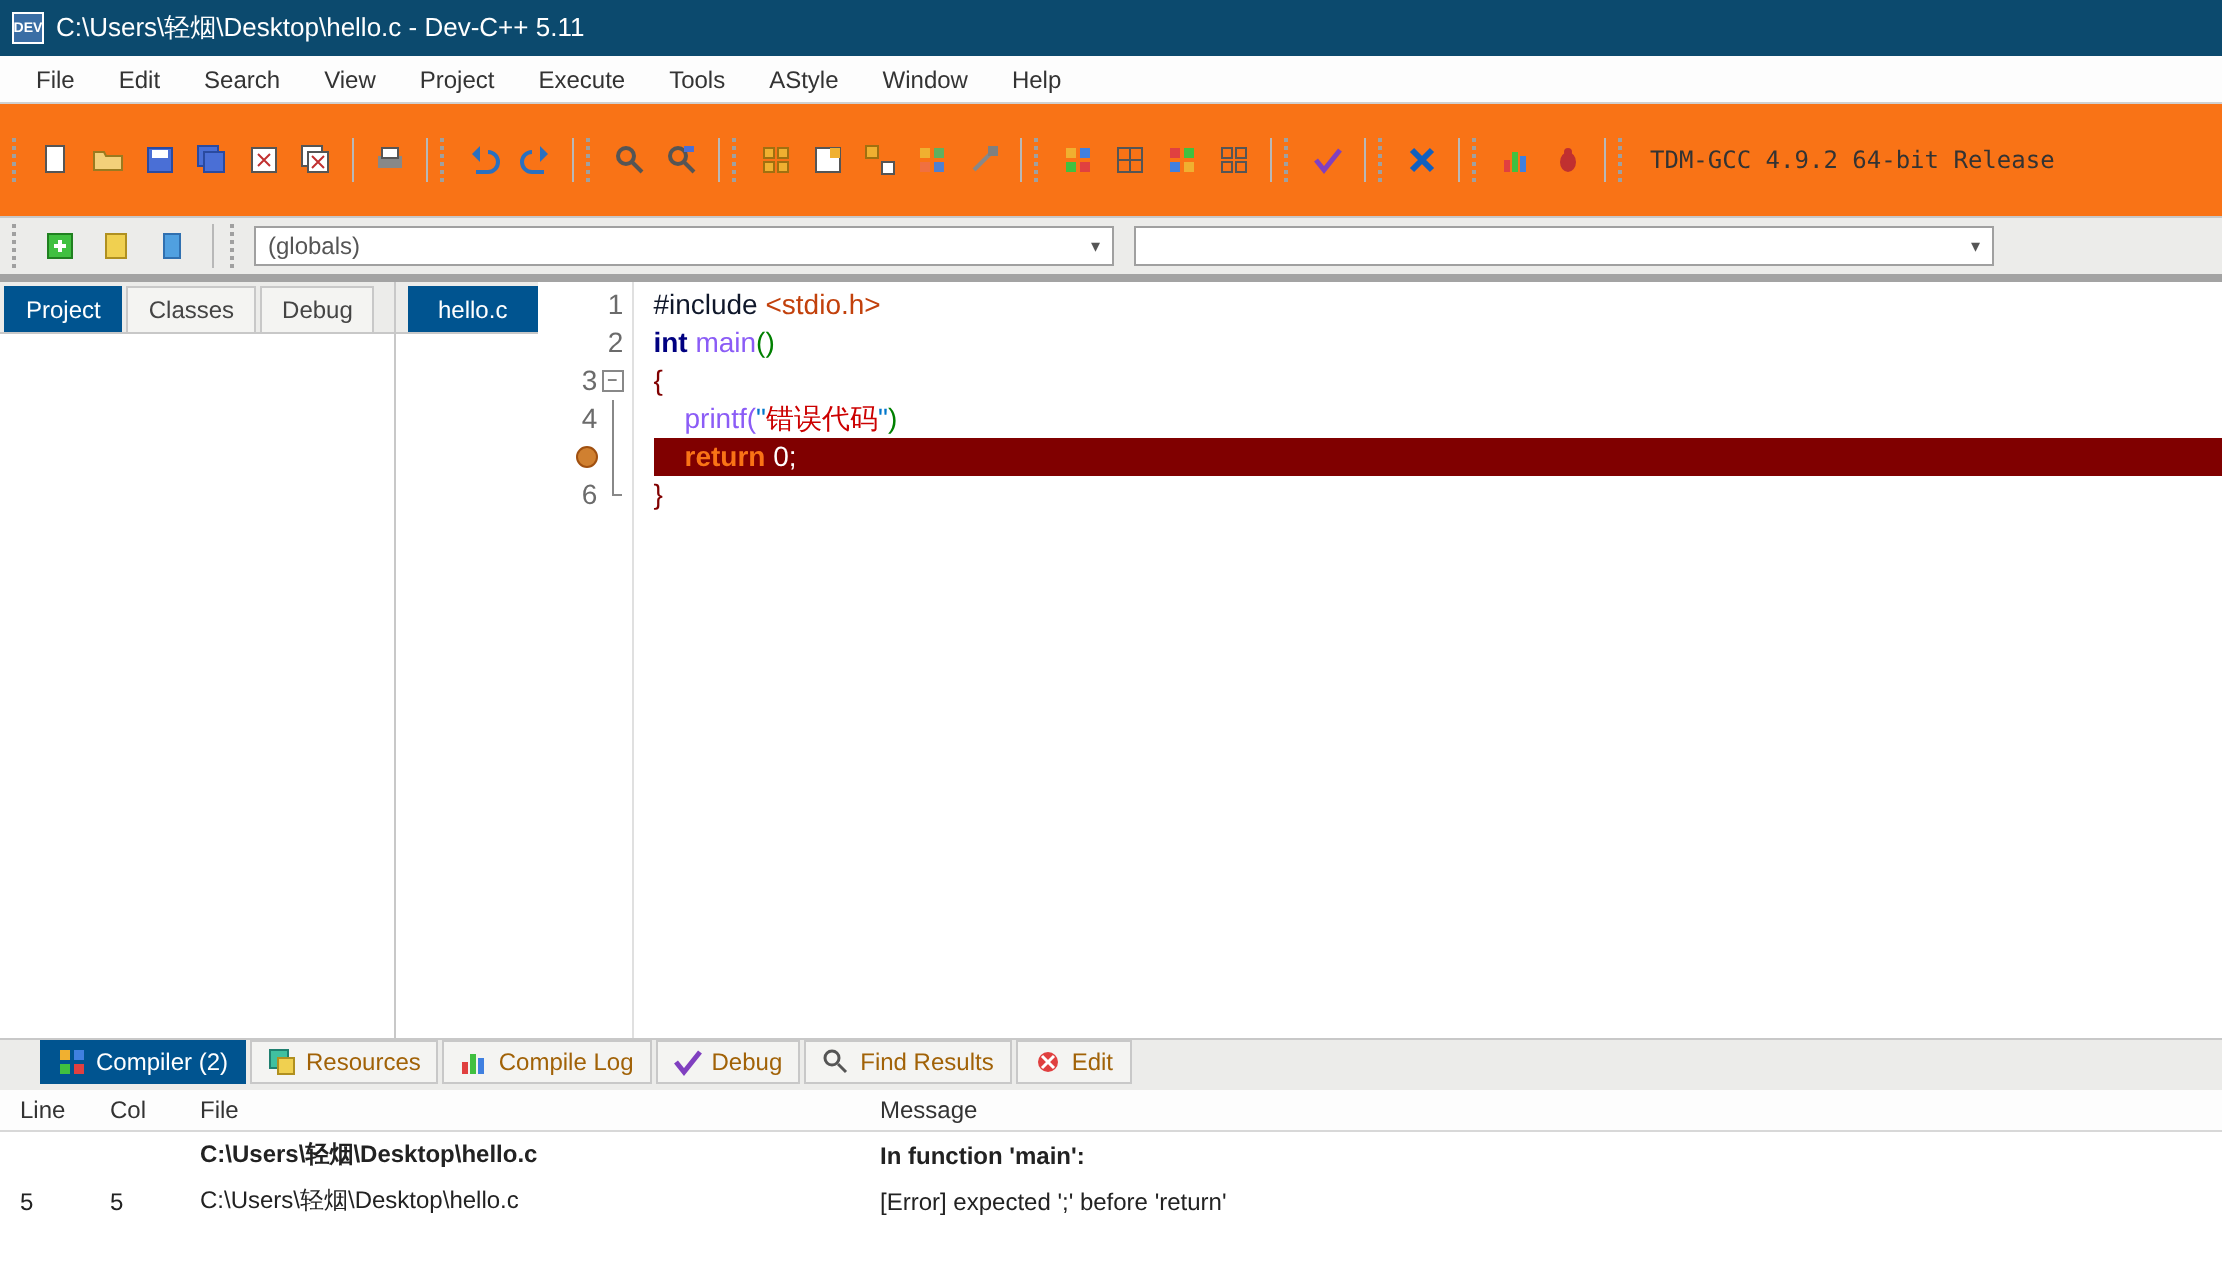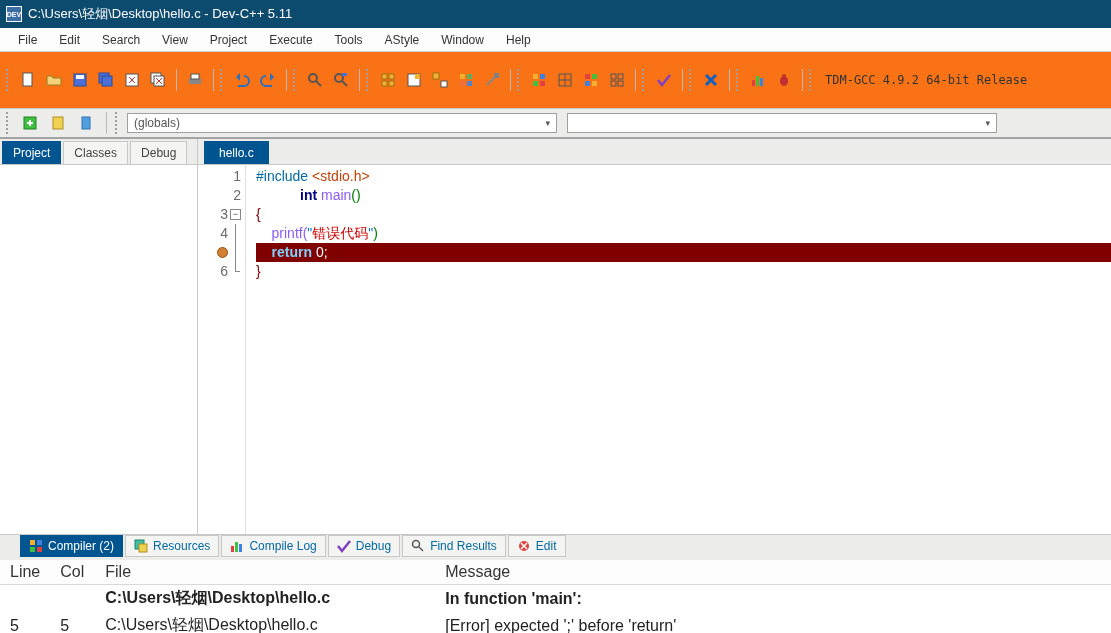--- a/index.html
+++ b/index.html
@@ -13,66 +13,66 @@
 .menubar { height:24px; background:#fdfdfd; border-bottom:1px solid #d0d0d0; display:flex; align-items:center; padding:0 8px; gap:2px; color:#333; }
 .menubar .mitem { padding:3px 10px; cursor:default; }
 
 
 .toolbar { background:#f97316; border-bottom:1px solid #c8c8c8; display:flex; align-items:center; padding:16px 6px; gap:2px; }
 .tbtn { width:24px; height:24px; border:1px solid transparent; display:flex; align-items:center; justify-content:center; background:transparent; cursor:default; }
 .tsep { width:1px; height:22px; background:#b8b8b8; margin:0 4px; }
 .tgrip { width:4px; height:22px; border-left:2px dotted #a0a0a0; margin-right:4px; }
 .tb-label { font-family:Consolas,monospace; font-size:12px; color:#333; padding:0 6px; }
 
-.scope-row { background:#ececea; border-bottom:2px solid #a3a3a3; display:flex; align-items:center; padding:2px 6px; gap:4px; }
+.scope-row { background:#ececea; border-bottom:4px solid #a3a3a3; display:flex; align-items:center; padding:2px 6px; gap:4px; }
 .scope-dd { flex:0 0 430px; height:20px; border:1px solid #a0a0a0; background:#fff; display:flex; align-items:center; padding:0 6px; font-family:Consolas,monospace; font-size:12px; color:#555; justify-content:space-between; margin-right:6px;}
 .scope-dd2 { flex:0 0 430px; height:20px; border:1px solid #a0a0a0; background:#fff; display:flex; align-items:center; justify-content:flex-end; padding:0 6px; }
 .dd-arrow { font-size:9px; color:#555; }
 
 
 .main { flex:1 1 auto; display:flex; min-height:0; }
 .sidepanel { width:198px; border-right:1px solid #c8c8c8; display:flex; flex-direction:column; background:#fff; }
 .sidetabs { height:26px; background:#ececea; border-bottom:1px solid #c8c8c8; display:flex; align-items:flex-end; }
 .sidetab { padding:4px 10px; border:1px solid #c8c8c8; border-bottom:none; margin-left:2px; background:#f4f4f2; font-size:12px; color:#444; }
 .sidetab.active { background:#005490; color:#fff; border-color:#005490; }
 .sidecontent { flex:1; background:#fff; }
 
-.editor { flex:1; display:flex; flex-direction:column;justify-content:center; }
+.editor { flex:1; display:flex; flex-direction:row;justify-content:center; }
 .edtabs { height:26px; background:#ececea; border-bottom:1px solid #c8c8c8; display:flex; align-items:flex-end; padding-left:6px; }
 .edtab { padding:4px 14px; background:#005490; color:#fff; border:1px solid #005490; border-bottom:none; font-size:12px; }
 .codearea { flex:1; display:flex; font-family:Consolas,"Courier New",monospace; font-size:14px; line-height:19px; background:#fff; }
 .gutter { width:48px; background:#fff; border-right:1px solid #e0e0e0; text-align:right; color:#6b6b6b; padding:2px 4px 2px 2px; }
 .gline { display:flex; justify-content:flex-end; align-items:center; height:19px; gap:2px; position:relative; }
 .fold { width:11px; height:11px; border:1px solid #888; display:inline-flex; align-items:center; justify-content:center; font-size:9px; line-height:1; color:#444; background:#fff; }
 .err-dot { width:11px; height:11px; border-radius:50%; background:#d08030; border:1px solid #a05010; display:inline-block; }
 .foldline { position:absolute; right:5px; top:0; bottom:0; width:1px; background:#888; }
 .foldend  { position:absolute; right:1px; bottom:9px; width:5px; height:1px; background:#888; }
 
 .code { flex:1; padding:2px 0 2px 10px; position:relative; }
 .codeline { height:19px; white-space:pre; }
 .codeline.errline { background:#800000; color:#fff; }
-.tok-pp { color:#0369a1; }
+.tok-pp { color:#0f172a; }
 .tok-inc { color:#c2410c; }
-.tok-kw { color:#000080; font-weight:bold;margin-left:44px; }
+.tok-kw { color:#000080; font-weight:bold; }
 .tok-fn { color:#8b5cf6; }
 .tok-par{ color:#008000; }
 .tok-brace{ color:#800000; }
 .tok-str{ color:#cc0000; }
 .tok-strq{ color:#0077cc; }
-.tok-ret{ color:#7dd3fc; font-weight:bold; }
+.tok-ret{ color:#f97316; font-weight:bold; }
 .tok-num{ color:#fff; }
 
 
 .bottomtabs { height:26px; background:#ececea; border-top:1px solid #c8c8c8; display:flex; align-items:flex-start; padding:0 20px; gap:2px; }
-.btab { display:flex; align-items:center; gap:5px; padding:3px 8px; border:1px solid #c8c8c8; background:#f4f4f2; font-size:12px; color:#0369a1; }
+.btab { display:flex; align-items:center; gap:5px; padding:3px 8px; border:1px solid #c8c8c8; background:#f4f4f2; font-size:12px; color:#a16207; }
 .btab.active { background:#005490; color:#fff; border-color:#005490; }
 .bicon { width:14px; height:14px; display:inline-flex; align-items:center; justify-content:center; }
 
 
-.output { height:73px; background:#fff; overflow:auto; font-size:16px; }
+.output { height:88px; background:#fff; overflow:auto; font-size:12px; }
 .otable { width:100%; border-collapse:collapse; }
 .otable th { text-align:left; font-weight:400; padding:3px 10px; border-bottom:1px solid #d8d8d8; background:#fdfdfd; color:#333; }
 .otable td { padding:3px 10px; color:#222; }
 .otable tr.bold td { font-weight:700; }
 
 
 svg { width:16px; height:16px; }
 .btab svg, .bicon svg { width:14px; height:14px; }
 </style>
 </head>

